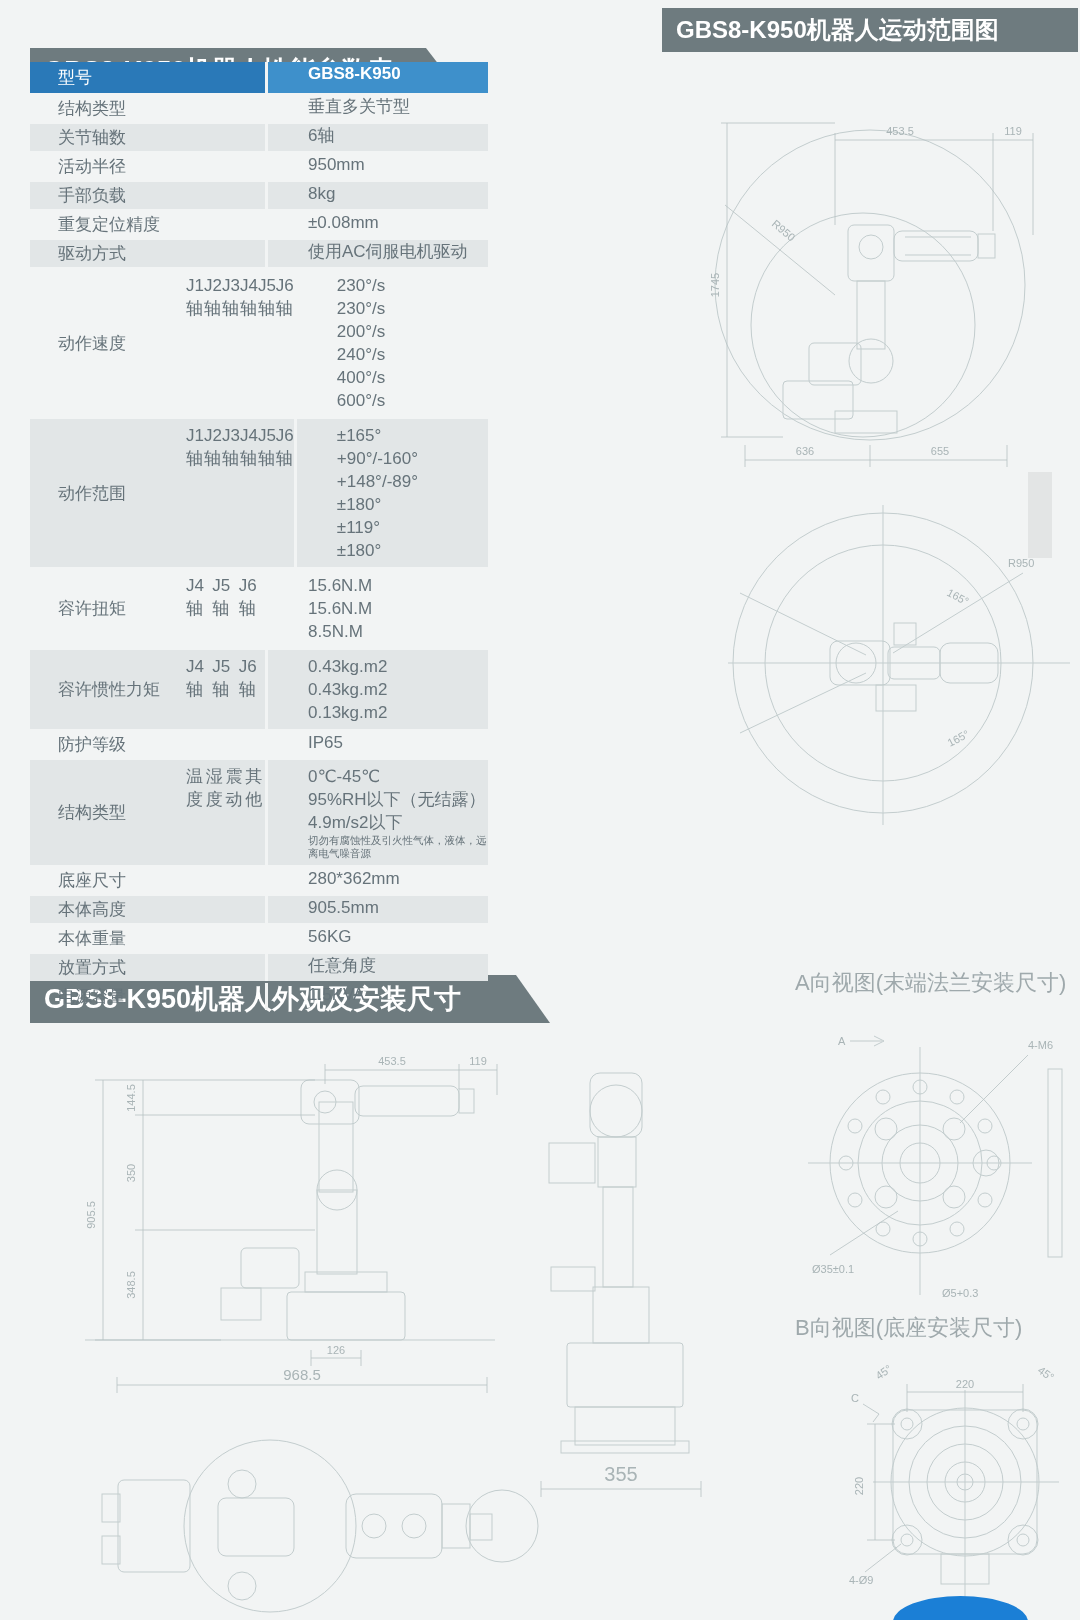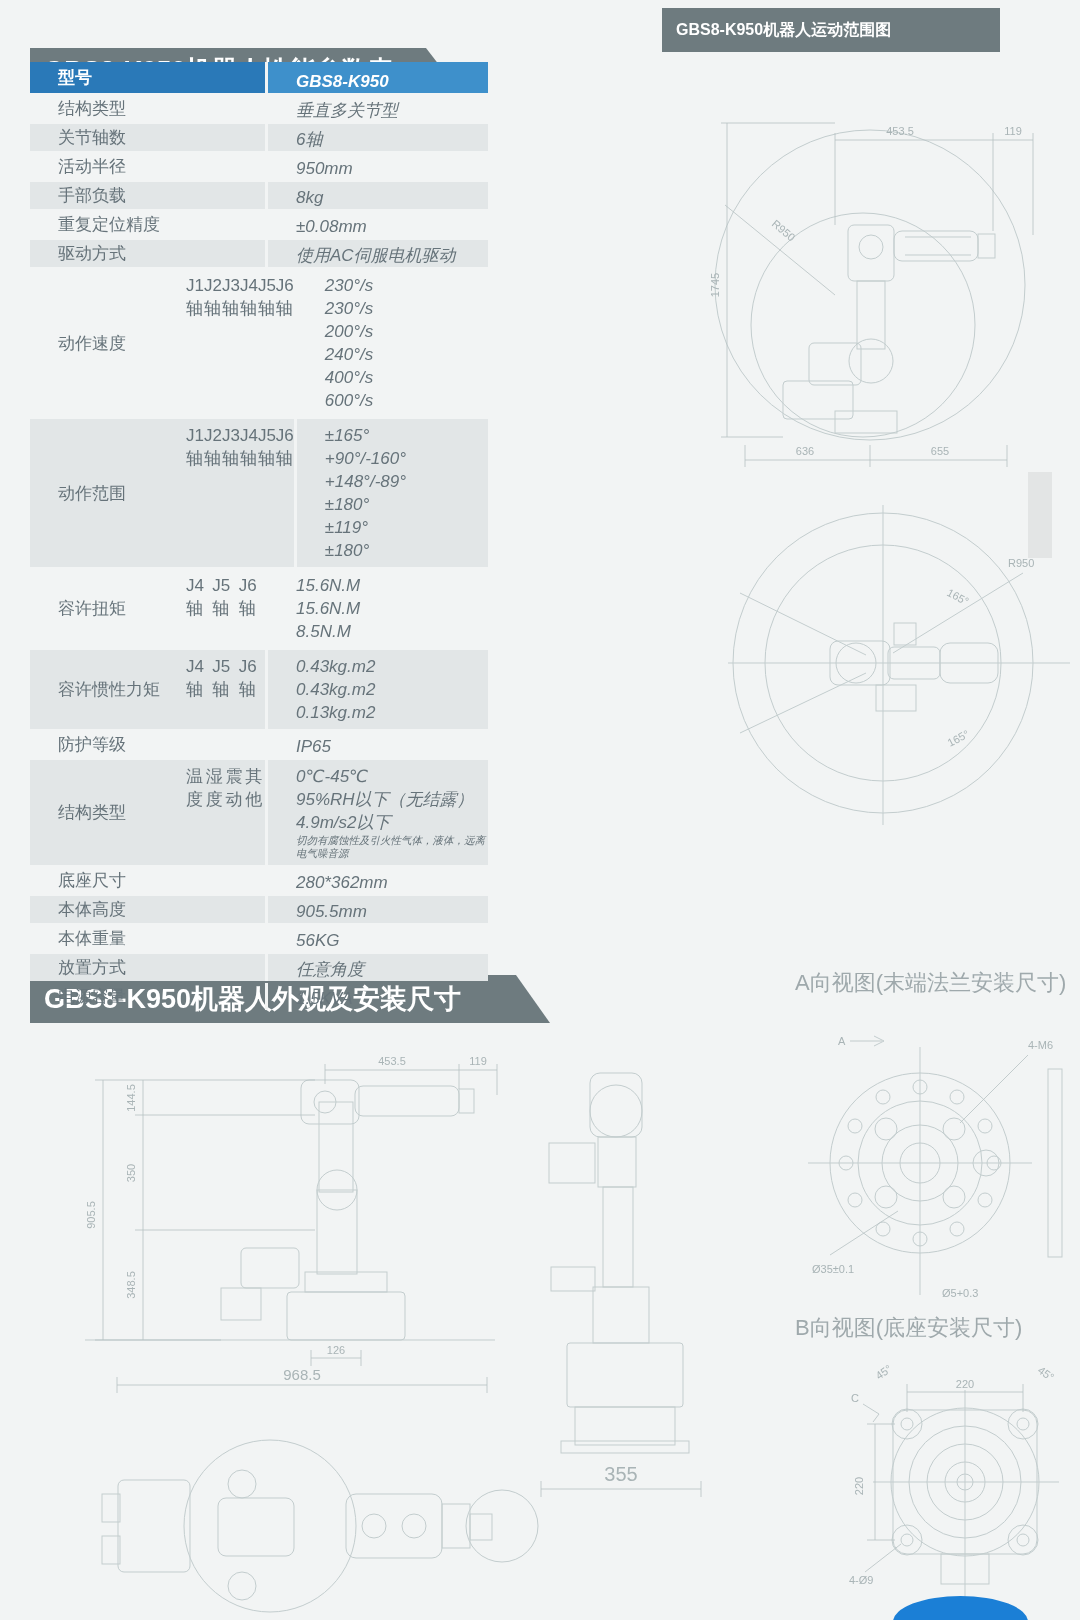--- a/index.html
+++ b/index.html
@@ -2,33 +2,33 @@
 <html><head>
 <meta charset="utf-8">
 <style>
   html,body{margin:0;padding:0;}
   body{width:1080px;height:1620px;position:relative;overflow:hidden;
        background:#f2f4f4;font-family:"Liberation Sans","DejaVu Sans",sans-serif;}
   .banner{position:absolute;background:#6e7b7f;color:#ffffff;font-weight:bold;
           display:flex;align-items:center;padding-left:14px;box-sizing:border-box;
           clip-path:polygon(0 0,calc(100% - 34px) 0,100% 100%,0 100%);}
   .b1{left:30px;top:8px;width:430px;height:44px;font-size:26px;margin-top:40px;}
-  .b2{left:662px;top:8px;width:338px;height:44px;font-size:16px;clip-path:none;text-align:center;}
+  .b2{left:662px;top:8px;width:416px;height:44px;font-size:24px;clip-path:none;text-align:center;}
   .b3{left:30px;top:975px;width:520px;height:48px;font-size:27px;}
   
   .spec-table{position:absolute;left:30px;top:62px;width:458px;font-size:17px;color:#66737a;}
   .t-row{display:flex;margin-bottom:2px;align-items:stretch;}
   .t-head{flex:0 0 235px;display:flex;box-sizing:border-box;padding-left:28px;background:transparent;}
   .t-main{width:128px;display:flex;align-items:center;}
   .t-subcol{flex:1;display:flex;flex-direction:row;justify-content:center;line-height:23px;}
-  .t-val{flex:1;border-left:3px solid #f2f4f4;box-sizing:border-box;padding-left:28px;
-         display:flex;flex-direction:column;justify-content:flex-end;line-height:23px;font-style:italic;}
+  .t-val{flex:1;border-left:3px solid #f2f4f4;box-sizing:border-box;padding-left:40px;
+         display:flex;flex-direction:column;justify-content:flex-start;line-height:23px;}
   .single .t-head,.single .t-val{min-height:27px;}
   .multi .t-subcol,.multi .t-val{padding-top:5px;padding-bottom:5px;}
-  .header-row .t-head{background:#2a79b8;color:#fff;font-weight:bold;min-height:31px;}
+  .header-row .t-head{background:#2a79b8;color:#fff;font-weight:normal;min-height:31px;}
   .header-row .t-val{background:#3e90cb;color:#fff;font-weight:bold;}
   .shaded .t-head,.shaded .t-val{background:#e2e6e7;}
   .small-line{font-size:10.5px;line-height:13px;letter-spacing:0;}
   
   svg{position:absolute;overflow:visible;}
   .draw line,.draw rect,.draw circle,.draw path,.draw ellipse,.draw polyline
     {stroke:#c3cdce;fill:none;stroke-width:1;}
   .draw .dim{stroke:#b6c1c3;stroke-width:0.8;}
   .draw text{fill:#a9b4b6;font-size:11px;stroke:none;font-family:"Liberation Sans",sans-serif;}
   .sub-title{position:absolute;color:#9fa9ac;font-size:22px;}

